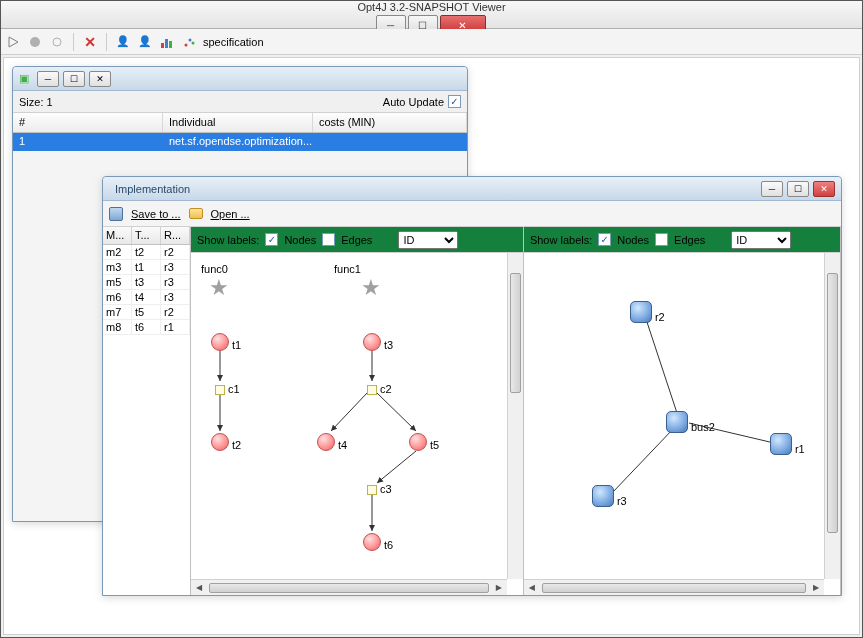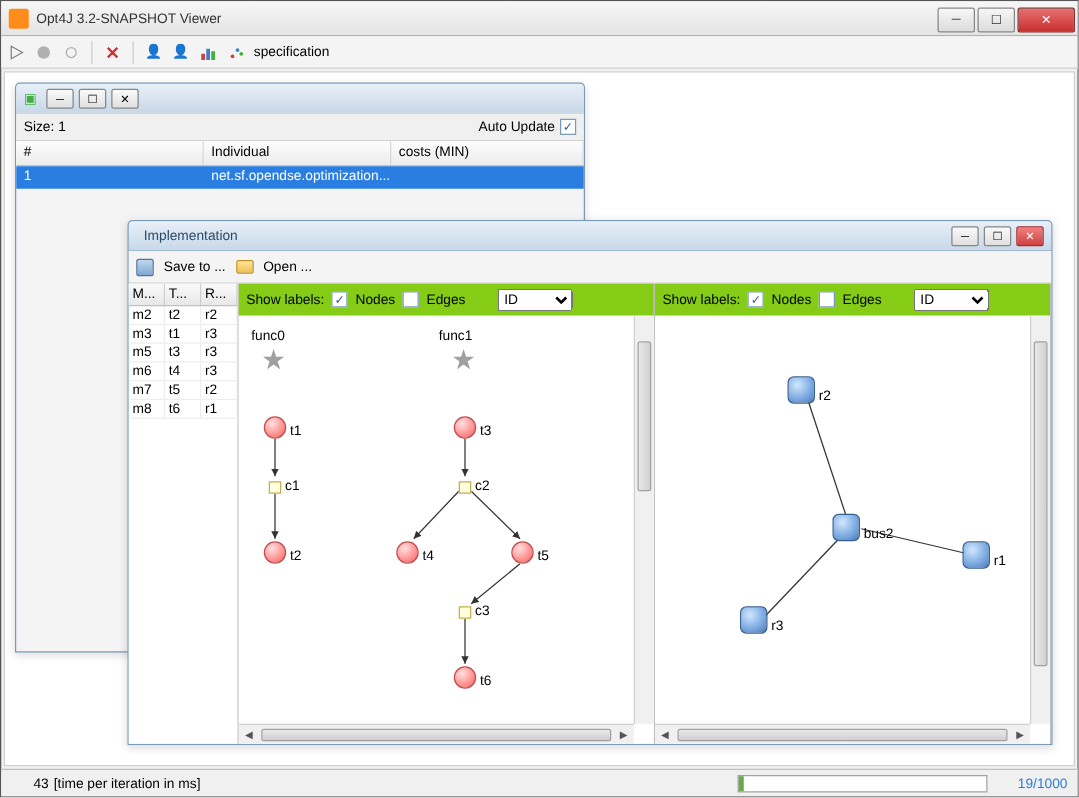--- a/index.html
+++ b/index.html
@@ -1,20 +1,20 @@
 <!DOCTYPE html>
 <html><head>
 <meta charset="utf-8">
 <style>
 * { box-sizing: border-box; margin: 0; padding: 0; font-family: "Segoe UI", Tahoma, sans-serif; font-size: 11px; }
 body { background: #fff; width: 863px; height: 638px; overflow: hidden; position: relative; }
 
 
 .main-window { width: 863px; height: 638px; border: 1px solid #555; display: flex; flex-direction: column; background: #f0f0f0; }
-.titlebar { height: 28px; background: linear-gradient(#f7f7f7, #e4e4e4); display: flex; align-items: center; border-bottom: 1px solid #b0b0b0; }
+.titlebar { height: 28px; background: linear-gradient(#f7f7f7, #e4e4e4); display: flex; align-items: center; border-bottom: 1px solid #b0b0b0; flex-direction: column; }
 .titlebar .app-icon { width: 16px; height: 16px; margin: 0 6px; background: #ff8c1a; border-radius: 2px; }
 .titlebar .title { flex: 1; color: #333; }
 .win-btns { display: flex; }
 .win-btn { width: 30px; height: 20px; margin: 2px 2px 0 0; background: linear-gradient(#f7f7f7, #dcdcdc); border: 1px solid #888; border-radius: 2px; display: flex; align-items: center; justify-content: center; font-size: 10px; color: #333; }
 .win-btn.close { width: 46px; background: linear-gradient(#e87070, #c83030); color: #fff; border-color: #803030; }
 
 
 .toolbar { height: 26px; background: #f4f4f4; border-bottom: 1px solid #d0d0d0; display: flex; align-items: center; padding: 0 4px; gap: 6px; }
 .tb-icon { width: 16px; height: 16px; display: flex; align-items: center; justify-content: center; }
 .tb-sep { width: 1px; height: 18px; background: #ccc; margin: 0 2px; }
@@ -39,30 +39,30 @@
 .archive-th > div { padding:3px 6px; border-right:1px solid #d8d8d8; }
 .archive-row { display:flex; height:18px; }
 .archive-row.selected { background:#2a7de1; color:#fff; }
 .archive-row > div { padding:2px 6px; overflow:hidden; white-space:nowrap; }
 .col-num { width:150px; }
 .col-ind { width:150px; }
 .col-cost { flex:1; }
 
 
 .impl { left: 98px; top: 118px; width: 740px; height: 420px; z-index: 5; }
-.impl-toolbar { height: 26px; background:#f4f4f4; border-bottom:1px solid #d0d0d0; display:flex; align-items:center; padding:0 6px; gap:8px; }
+.impl-toolbar { height: 26px; background:#f4f4f4; border-bottom:1px solid #d0d0d0; display:flex; align-items:center; padding:0 6px; gap:8px;text-decoration:underline; }
 .impl-body { display:flex; height: calc(100% - 50px); }
 .impl-side { width: 88px; border-right:1px solid #c0c0c0; background:#fff; }
 .side-th { display:flex; height:18px; background:linear-gradient(#fafafa,#e8e8e8); border-bottom:1px solid #c0c0c0; }
 .side-th > div { flex:1; padding:2px 3px; border-right:1px solid #d0d0d0; overflow:hidden; }
 .side-row { display:flex; height:15px; border-bottom:1px solid #eee; }
 .side-row > div { flex:1; padding:1px 3px; border-right:1px solid #eee; }
 
 .panel { flex:1; display:flex; flex-direction:column; border-right:1px solid #c0c0c0; }
-.panel-controls { height:26px; display:flex; align-items:center; padding:0 6px; gap:6px; border-bottom:1px solid #d0d0d0; background:#84cc16; }
+.panel-controls { height:26px; display:flex; align-items:center; padding:0 6px; gap:6px; border-bottom:1px solid #d0d0d0; background:#15803d; }
 .panel-controls select { height:18px; font-size:11px; width:60px;margin-left:20px; }
 .panel-canvas { flex:1; position:relative; background:#fff; overflow:hidden; }
 .panel-scroll-v { position:absolute; right:0; top:0; bottom:16px; width:16px; background:#f0f0f0; border-left:1px solid #d0d0d0; }
 .panel-scroll-h { position:absolute; left:0; right:16px; bottom:0; height:16px; background:#f0f0f0; border-top:1px solid #d0d0d0; display:flex; align-items:center; }
 .scroll-arrow { width:16px; height:14px; display:flex; align-items:center; justify-content:center; color:#555; font-size:8px; }
 .scroll-thumb-v { position:absolute; left:2px; right:2px; top:20px; height:120px; background:linear-gradient(to right,#e8e8e8,#d0d0d0); border:1px solid #a0a0a0; border-radius:2px; }
 .scroll-thumb-h { flex:1; margin:2px; height:10px; background:linear-gradient(#e8e8e8,#d0d0d0); border:1px solid #a0a0a0; border-radius:2px; }
 
 
 .node { position:absolute; display:flex; align-items:flex-end; gap:3px; }
@@ -242,21 +242,21 @@
               <line x1="186" y1="140" x2="225" y2="178" stroke="#333" marker-end="url(#arr)"></line>
               <line x1="225" y1="198" x2="186" y2="230" stroke="#333" marker-end="url(#arr)"></line>
               <line x1="181" y1="242" x2="181" y2="278" stroke="#333" marker-end="url(#arr)"></line>
             </svg>
             <div class="node" style="left:10px; top:10px">
                 <span>func0</span>
               </div>
             <div class="node" style="left:18px; top:26px">
                 <span class="star">★</span>
               </div>
-            <div class="node" style="left:160px; top:10px">
+            <div class="node" style="left:143px; top:10px">
                 <span>func1</span>
               </div>
             <div class="node" style="left:170px; top:26px">
                 <span class="star">★</span>
               </div>
 
             <div class="node" style="left:20px; top:80px">
                 <div class="circle"></div>
                 <span class="node-label">t1</span>
               </div>
@@ -345,21 +345,13 @@
                 <div class="scroll-thumb-h"></div>
                 <div class="scroll-arrow">▶</div>
               </div>
           </div>
         </div>
       </div>
     </div>
 
   </div>
 
-  <div class="statusbar">
-    <span style="width:30px; text-align:right; margin-right:4px">43</span>
-    <span>[time per iteration in ms]</span>
-    <div class="status-progress">
-        <div class="fill"></div>
-      </div>
-    <span class="status-counter">19/1000</span>
-  </div>
 </div>
 
 </body></html>

